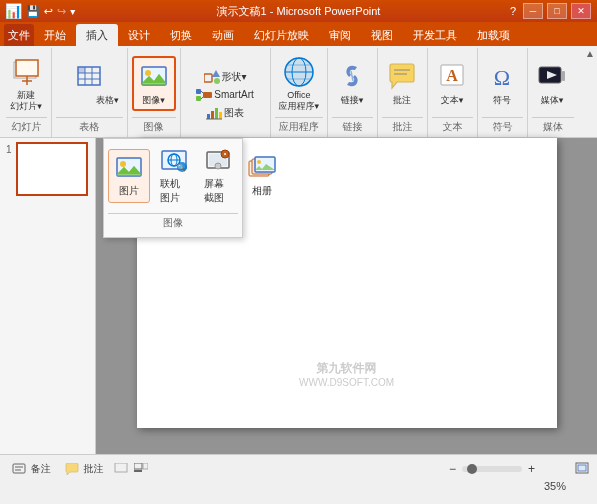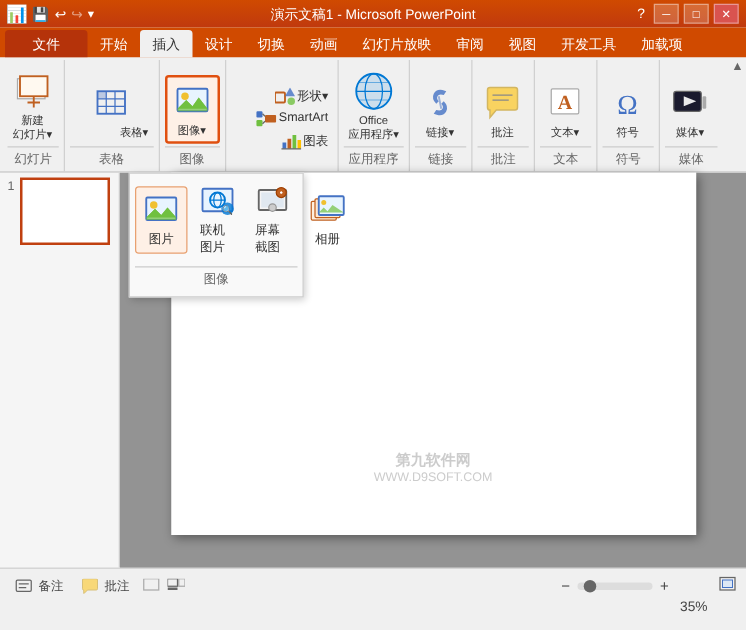--- a/index.html
+++ b/index.html
@@ -81,21 +81,21 @@
       display: flex;
       align-items: center;
     }
     .ribbon-tab.active {
       background: #f0f0f0;
       color: #333;
     }
     .ribbon-tab.file {
       background: #b5330a;
       color: white;
-      padding: 3px 22px;
+      padding: 3px 4px;
     }
 
     
     .ribbon {
       height: 92px;
       background: #f0f0f0;
       border-bottom: 1px solid #ccc;
       display: flex;
       align-items: stretch;
       padding: 2px 2px 0 2px;
@@ -104,21 +104,21 @@
     .ribbon-group {
       display: flex;
       flex-direction: column;
       align-items: stretch;
       border-right: 1px solid #d0d0d0;
       padding: 2px 4px 0 4px;
       min-width: 50px;
     }
     .ribbon-group-content {
       display: flex;
-      align-items: flex-end;
+      align-items: center;
       flex: 1;
       gap: 2px;
       padding-top: 2px;
     }
     .ribbon-group-label {
       text-align: center;
       font-size: 10px;
       color: #666;
       padding: 2px 0 3px 0;
       border-top: 1px solid #ccc;

